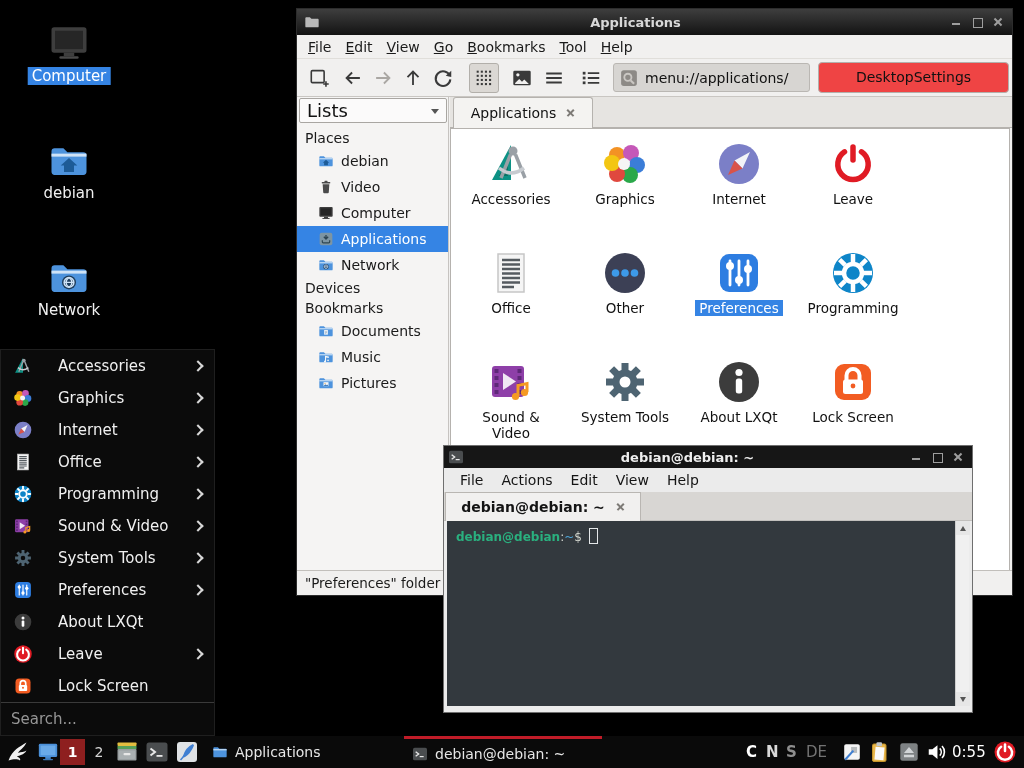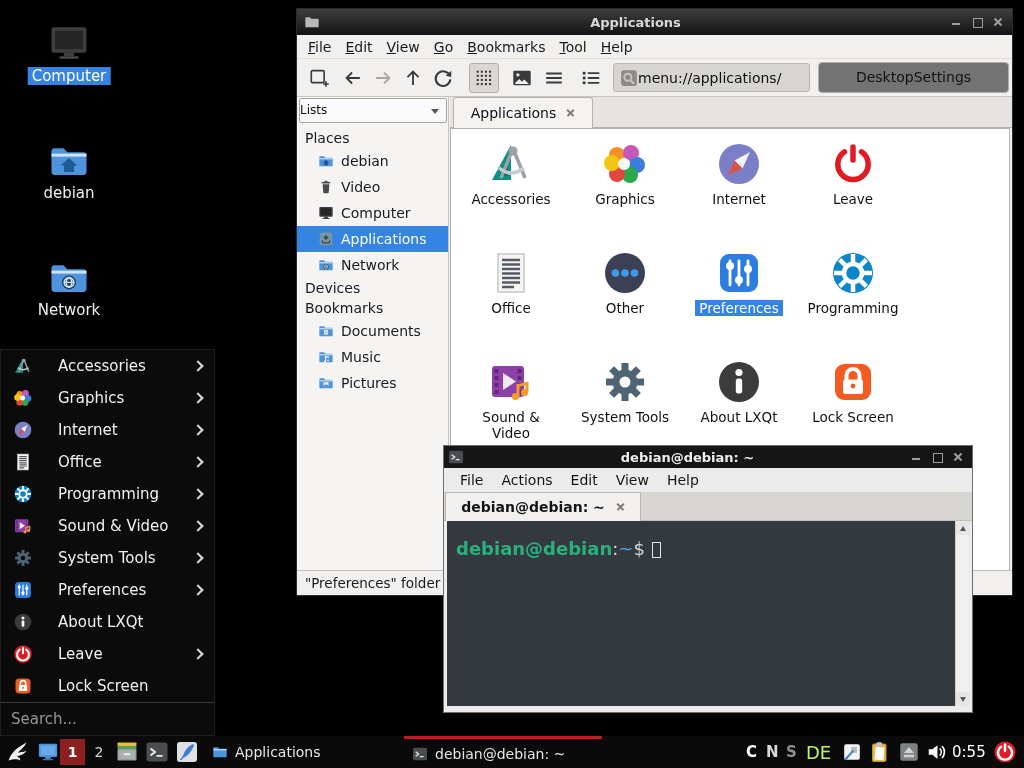--- a/index.html
+++ b/index.html
@@ -46,25 +46,25 @@
   
   #fm { left:296px; top:8px; width:717px; height:588px; background:#f1f0ef; border:1px solid #2c2c2c; }
   .fm-menubar { height:24px; background:#f1f0ef; display:flex; align-items:center; padding-left:4px; border-bottom:1px solid #e0deda; }
   .fm-menubar .mitem { display:inline-block; padding:0 7px; font-size:14px; color:#1a1a1a; }
   .fm-menubar .mitem::first-letter { text-decoration:underline; }
   .fm-toolbar { position:relative; height:38px; border-bottom:1px solid #c9c6c2; }
   .tbi { position:absolute; top:8px; }
   .tb-btn { position:absolute; top:4px; width:30px; height:30px; display:flex; align-items:center; justify-content:center; border-radius:3px; }
   .tb-btn.pressed { background:#dbd8d4; border:1px solid #b2afaa; }
   .addr { position:absolute; left:316px; top:4px; width:197px; height:29px; background:#d7d5d2; border:1px solid #bab7b3; border-radius:3px; display:flex; align-items:center; padding:0 6px; }
-  .addr .txt { font-size:14px; color:#111; white-space:nowrap; }
-  .btn-ds { position:absolute; left:521px; top:3px; width:191px; height:31px; background:#737373; border:1px solid #b3b0ac; border-radius:4px; font-size:14px; color:#111; text-align:center; line-height:29px; }
+  .addr .txt { font-size:14px; color:#111; margin-left:7px; white-space:nowrap; }
+  .btn-ds { position:absolute; left:521px; top:3px; width:191px; height:31px; background:#ef4444; border:1px solid #b3b0ac; border-radius:4px; font-size:14px; color:#111; text-align:center; line-height:29px; }
 
   .fm-side { position:absolute; left:0; top:88px; width:152px; bottom:25px; background:#f5f4f3; border-right:1px solid #c6c3c0; }
-  .combo { position:absolute; left:2px; top:1px; width:148px; height:25px; background:#fbfafa; border:1px solid #a9a6a2; border-radius:2px; font-size:12px; color:#111; line-height:23px; padding-left:0; }
+  .combo { position:absolute; left:2px; top:1px; width:148px; height:25px; background:#fbfafa; border:1px solid #a9a6a2; border-radius:2px; font-size:18px; color:#111; line-height:23px; padding-left:7px; }
   .combo .arr { position:absolute; right:7px; top:10px; width:0; height:0; border-left:4px solid transparent; border-right:4px solid transparent; border-top:5px solid #555; }
   .tree { position:absolute; left:0; top:31px; right:0; bottom:0; }
   .tree .hdr { height:20px; line-height:20px; padding-left:8px; font-size:14px; color:#1a1a1a; }
   .tree .row { height:26px; display:flex; align-items:center; padding-left:21px; font-size:14px; color:#1a1a1a; }
   .tree .row .i16 { margin-right:7px; flex:none; }
   .tree .row.sel { background:#3584e4; color:#fff; }
 
   .fm-tabbar { position:absolute; left:153px; top:88px; right:0; height:31px; background:#e6e4e1; border-bottom:1px solid #b5b2ae; }
   .fm-tab { position:absolute; left:3px; top:0; width:140px; height:31px; background:#f4f3f1; border:1px solid #b5b2ae; border-bottom:none; border-radius:3px 3px 0 0; display:flex; align-items:center; justify-content:center; gap:10px; font-size:14px; color:#111; }
   .fm-view { position:absolute; left:153px; top:119px; right:2px; bottom:25px; background:#fff; border:1px solid #b5b2ae; border-bottom:none; }
@@ -76,21 +76,21 @@
 
   
   #term { left:443px; top:445px; width:530px; height:268px; background:#ececec; border:1px solid #6f6f6f; }
   #term .titlebar { height:22px; background:#161616; }
   #term .titlebar .title { font-size:13px; color:#efefef; }
   .t-menubar { height:24px; background:#ebebeb; display:flex; align-items:center; padding-left:7px; }
   .t-menubar .mitem { padding:0 9px; font-size:14px; color:#141414; }
   .t-tabbar { position:relative; height:29px; background:#d8d6d3; border-bottom:1px solid #c2c0bd; }
   .t-tab { position:absolute; left:1px; top:0; width:196px; height:29px; background:#f1f0ef; border:1px solid #b9b6b2; border-bottom:none; display:flex; align-items:center; justify-content:center; gap:11px; font-size:14px; font-weight:bold; color:#141414; }
   .t-body { position:absolute; left:3px; right:3px; top:75px; bottom:6px; background:#33393e; }
-  .t-text { padding:17px 0 0 9px; font-family:"DejaVu Sans Mono", monospace; font-size:18px; }
+  .t-text { padding:7px 0 0 9px; font-family:"DejaVu Sans Mono", monospace; font-size:12px; }
   .p-user { color:#2ab07f; font-weight:bold; }
   .p-plain { color:#d3d7cf; }
   .p-path { color:#4fa6d8; }
   .cursor { display:inline-block; width:9px; height:16px; border:1.5px solid #e4e7e9; vertical-align:-3px; margin-left:7px; }
   .t-scroll { position:absolute; right:0; top:0; bottom:0; width:14px; background:#f0f0f0; border-left:1px solid #cfcfcf; }
   .sc-up, .sc-dn { position:absolute; left:0; width:14px; height:14px; background:#e6e6e6; }
   .sc-up { top:0; } .sc-dn { bottom:0; }
   .sc-up::after { content:""; position:absolute; left:3.5px; top:5px; border-left:3.5px solid transparent; border-right:3.5px solid transparent; border-bottom:5px solid #555; }
   .sc-dn::after { content:""; position:absolute; left:3.5px; top:5px; border-left:3.5px solid transparent; border-right:3.5px solid transparent; border-top:5px solid #555; }
 
@@ -763,21 +763,21 @@
             <path d="M11 17l9 7-9 7" stroke="#e8e8e8" stroke-width="4" fill="none"></path>
             <rect x="23" y="30" width="12" height="3.6" fill="#e8e8e8"></rect>
           </svg>
         </span>
       <span>debian@debian: ~</span>
     </span>
 
     <span class="tb-item kbd" style="left:746px;top:0;height:32px;color:#ffffff;">C</span>
     <span class="tb-item kbd" style="left:766px;top:0;height:32px;color:#d9d9d9;">N</span>
     <span class="tb-item kbd" style="left:786px;top:0;height:32px;color:#8f8f8f;">S</span>
-    <span class="tb-item" style="left:806px;top:0;height:32px;color:#bef264;font-size:18px;">DE</span>
+    <span class="tb-item" style="left:806px;top:0;height:32px;color:#737373;font-size:15px;">DE</span>
 
     <span class="ic abs" style="left:841px;top:5px;width:22px;height:22px;">
         <svg viewBox="0 0 48 48">
           <rect x="7" y="7" width="34" height="34" rx="4" fill="#f5f5f5"></rect>
           <rect x="22" y="13" width="13" height="13" fill="#b8bcbe"></rect>
           <path d="M9 41L27 21" stroke="#3f7fd2" stroke-width="4.5"></path>
         </svg>
       </span>
     <span class="ic abs" style="left:868px;top:4px;width:24px;height:24px;">
         <svg viewBox="0 0 48 48">

